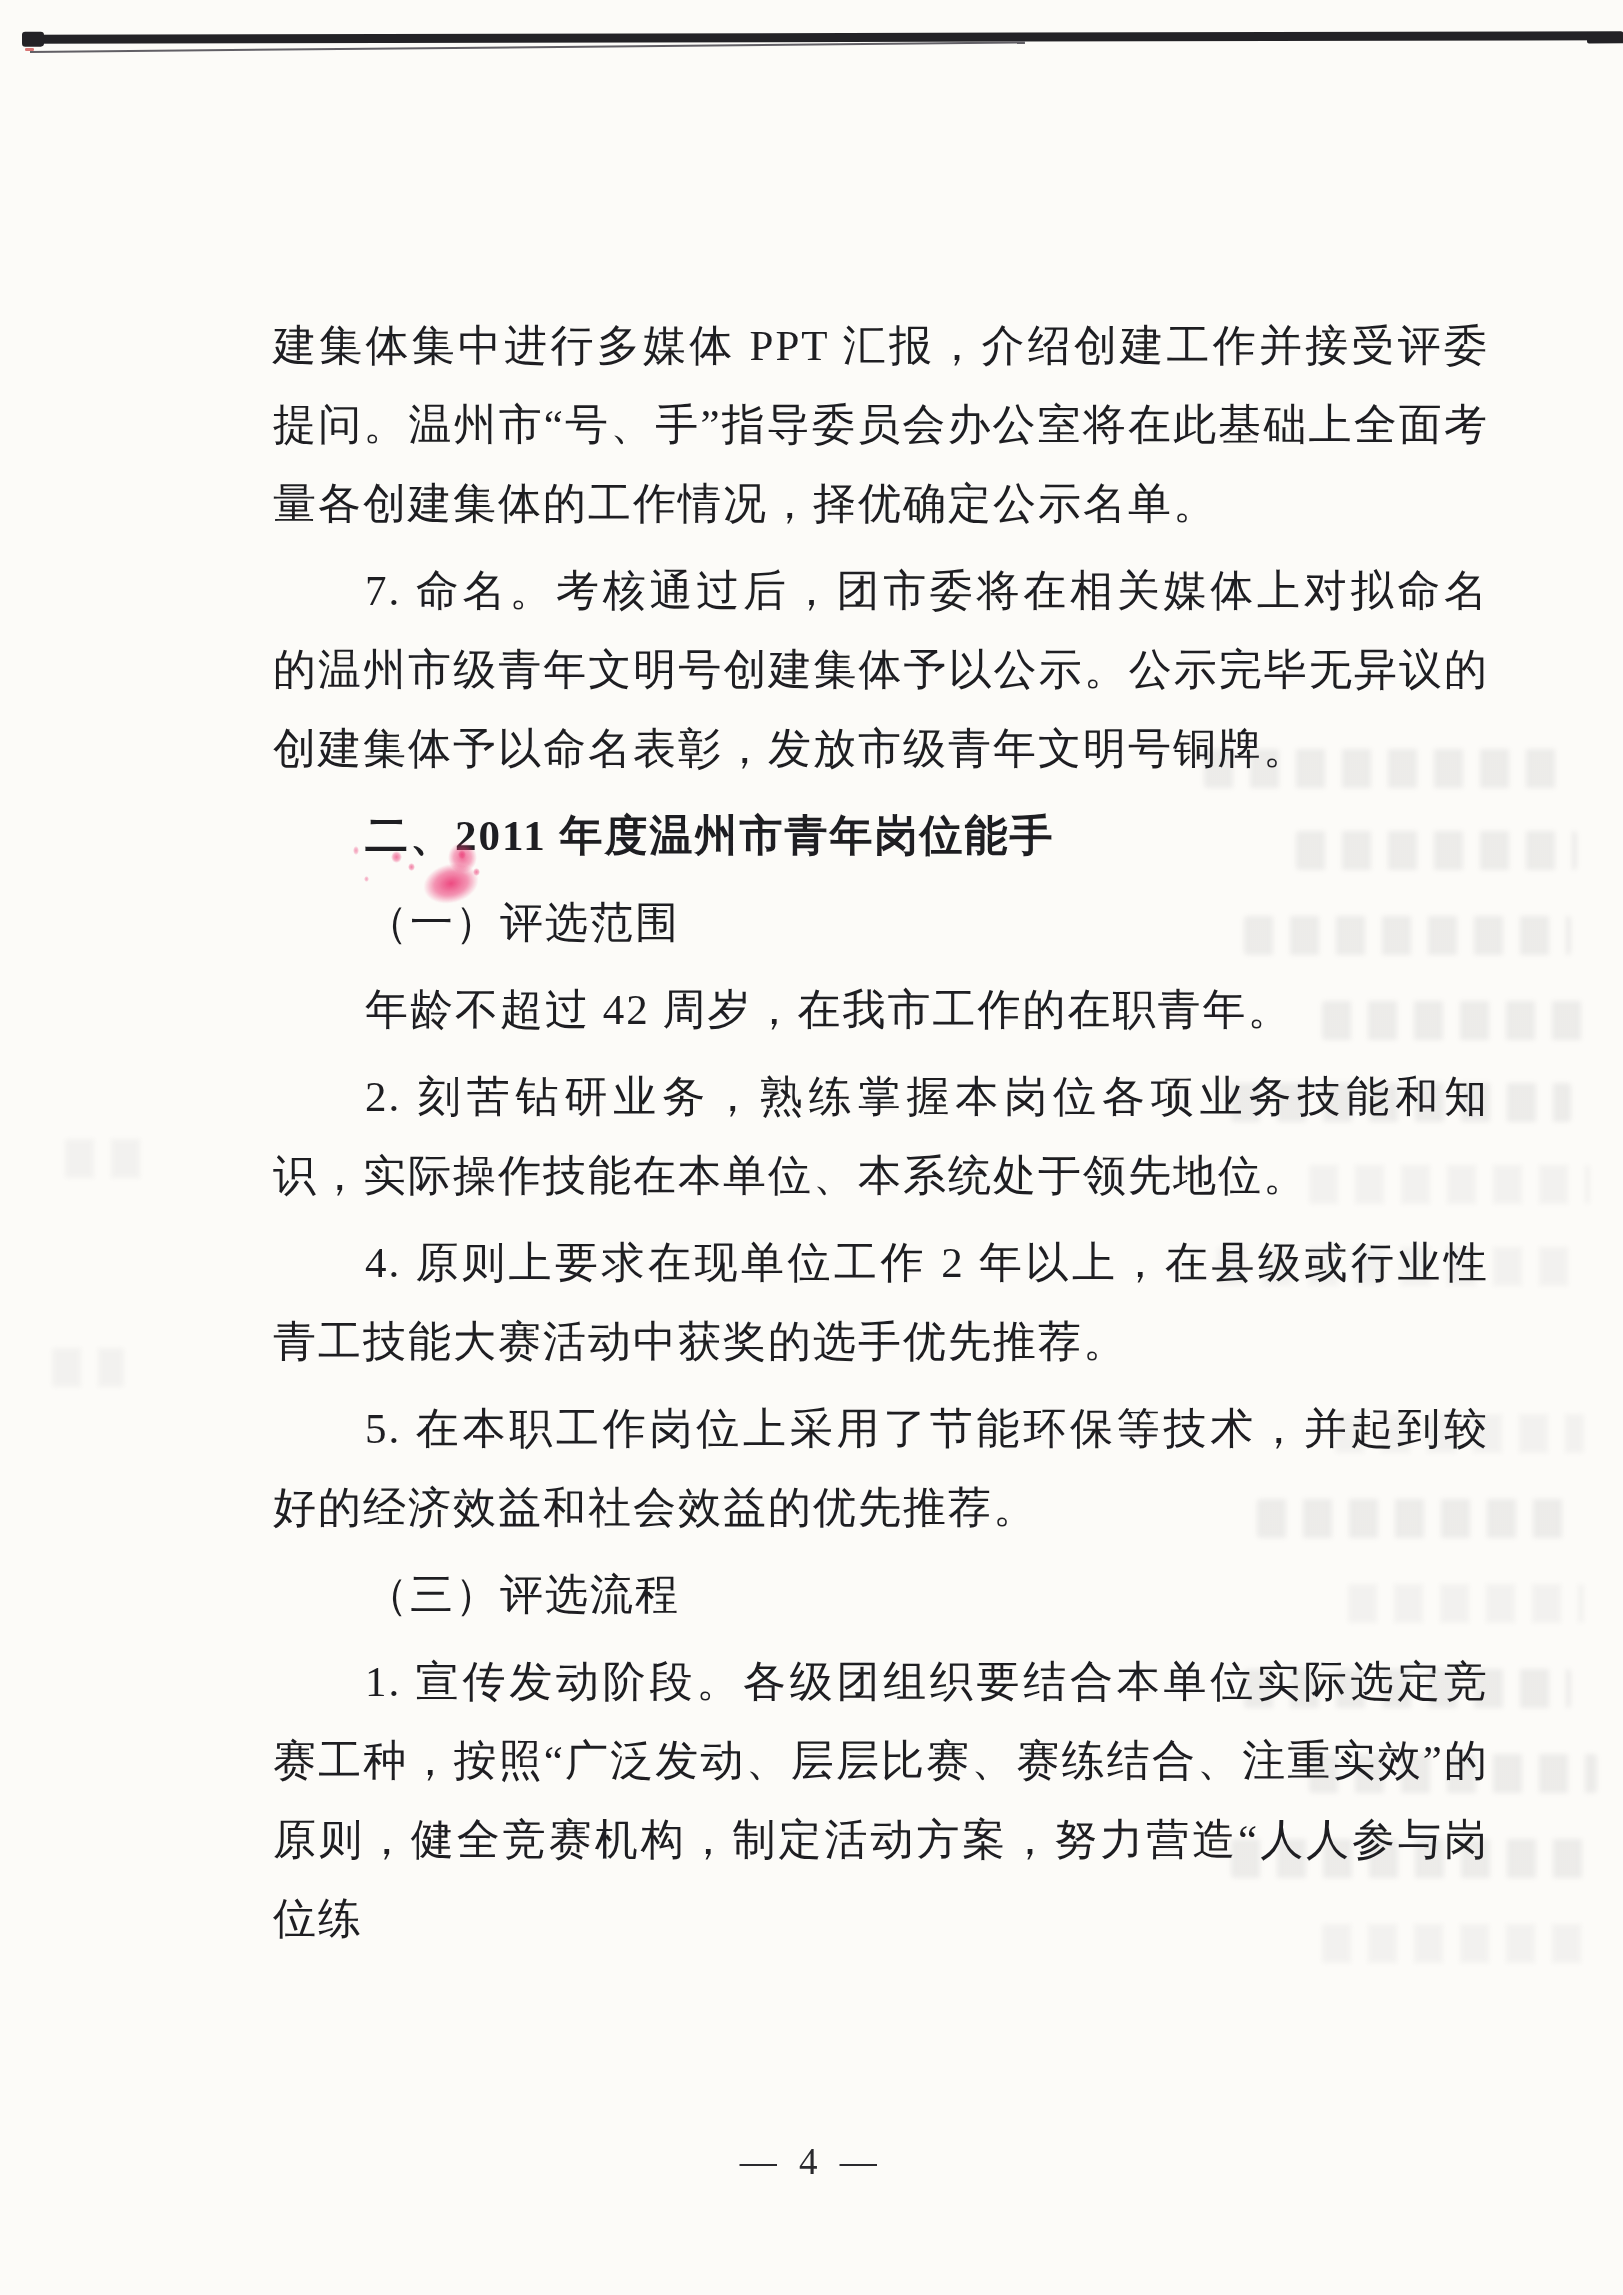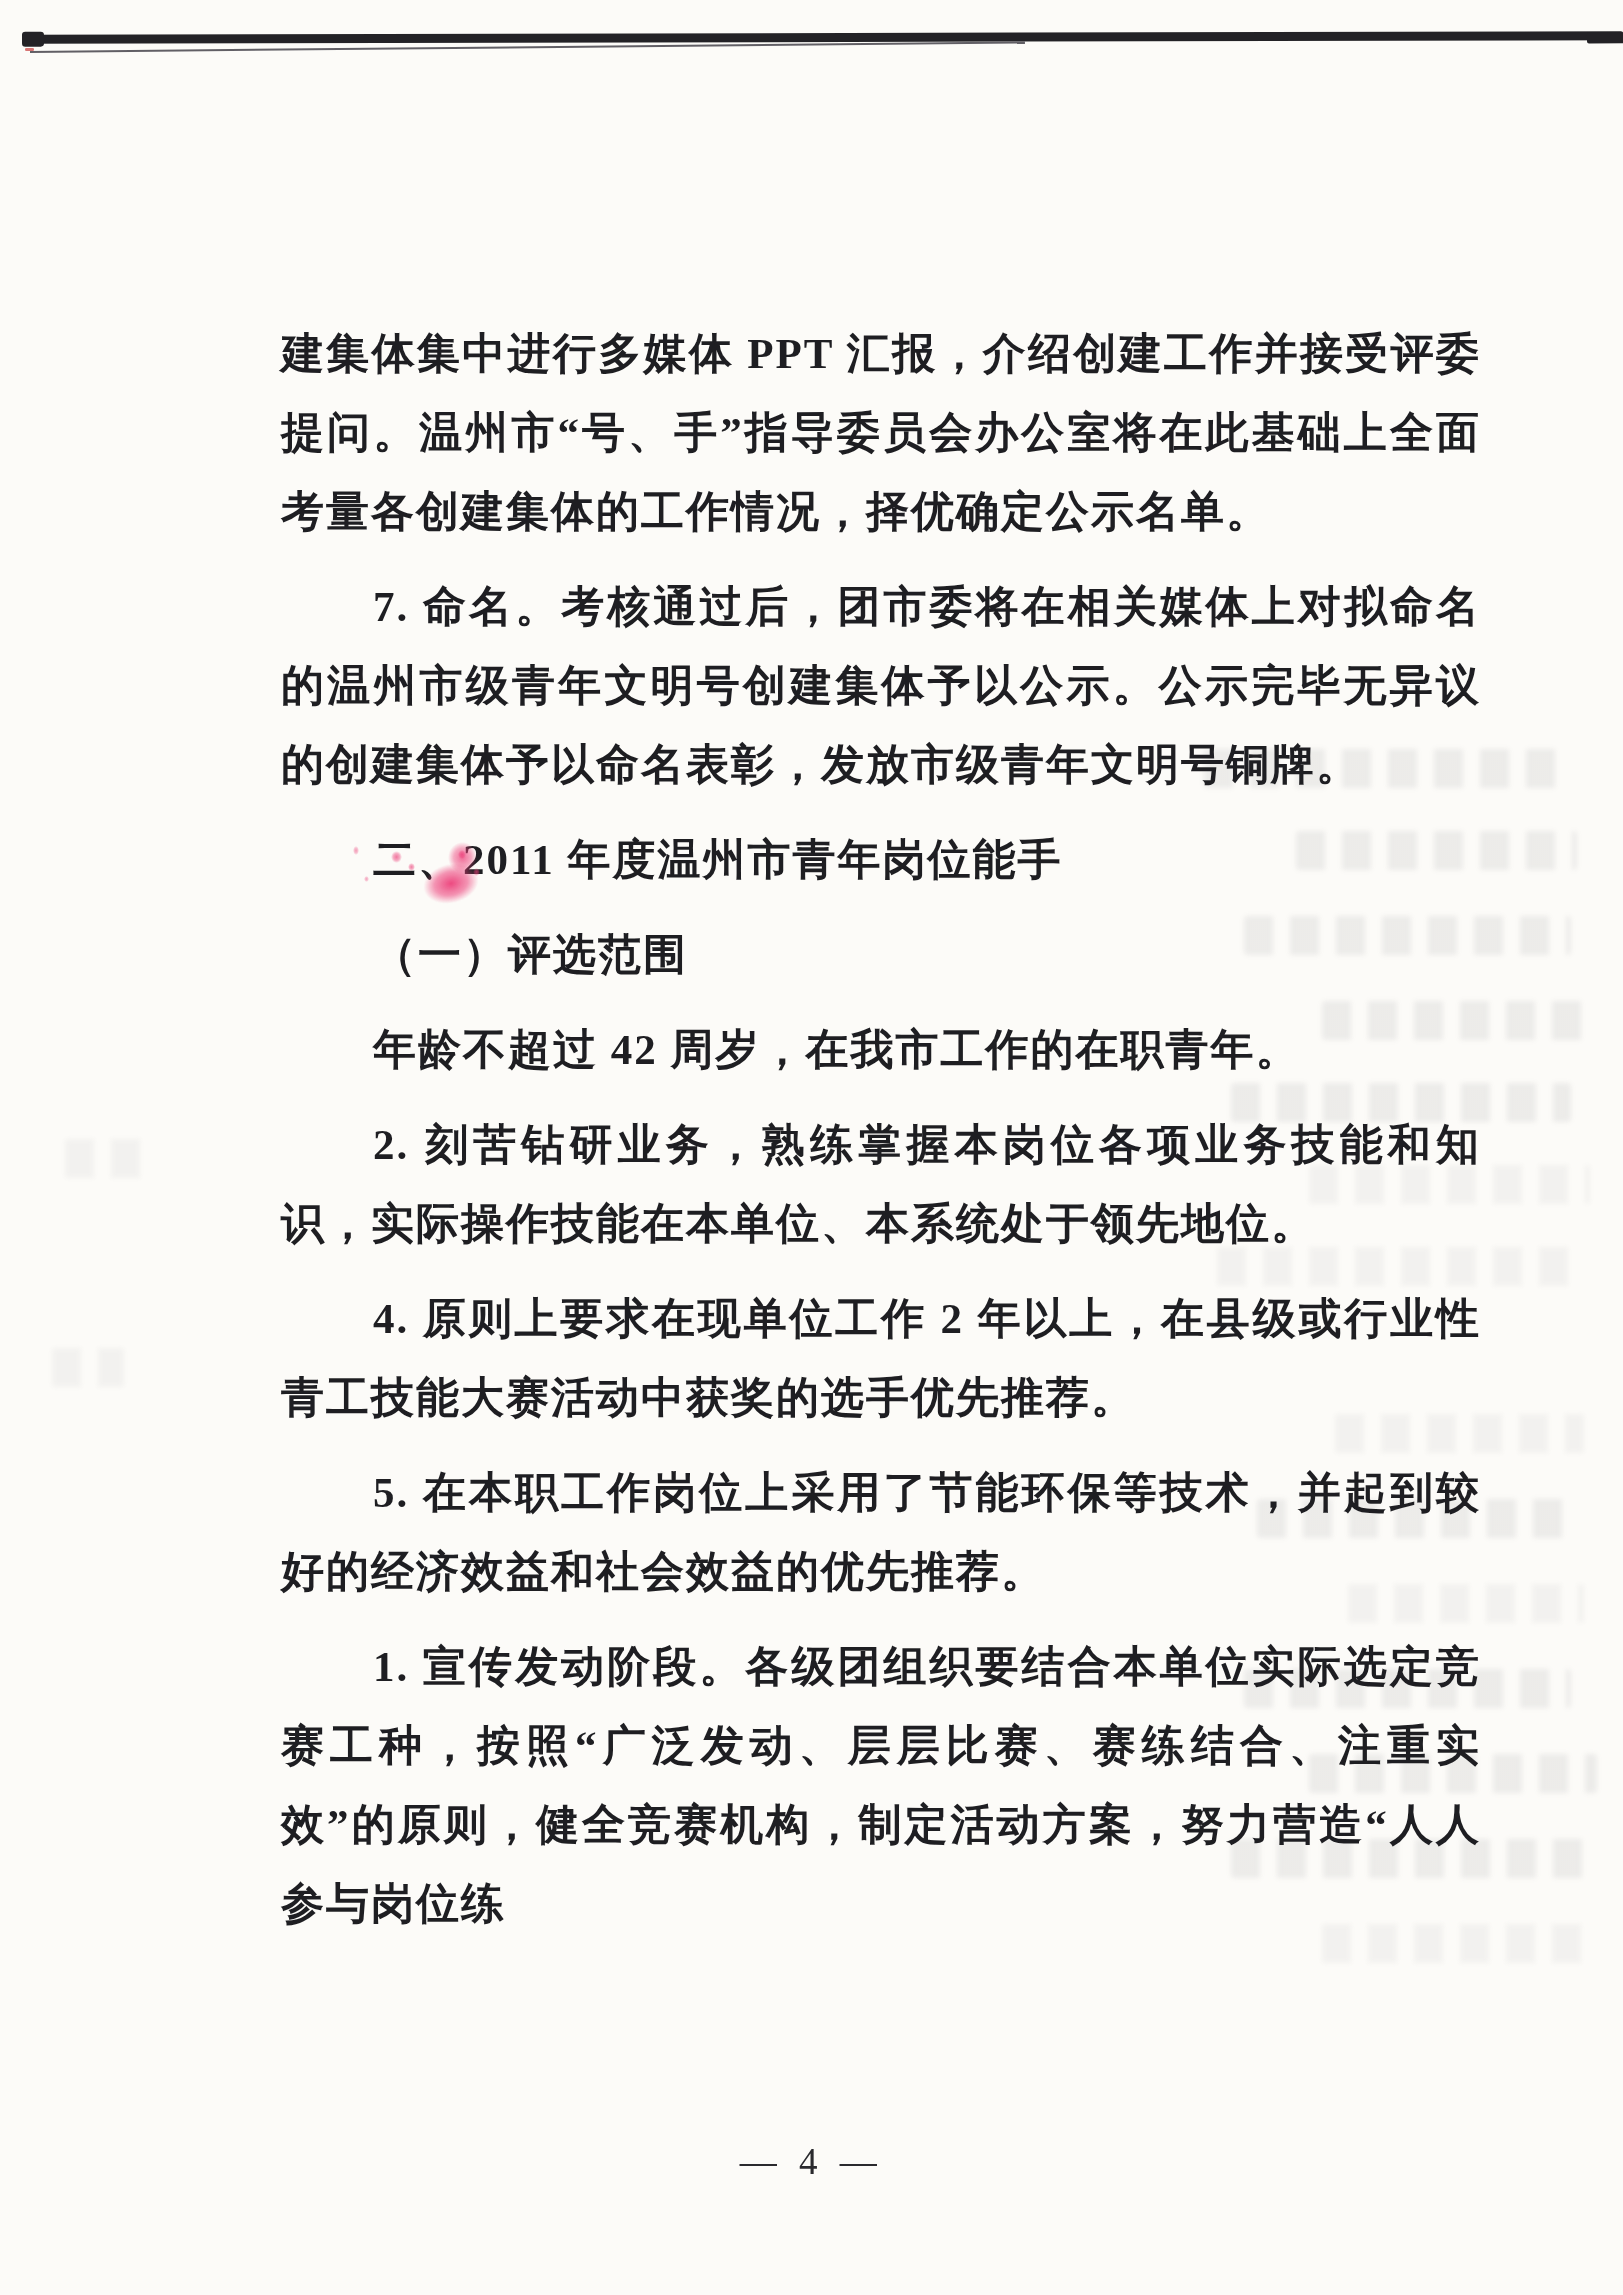--- a/index.html
+++ b/index.html
@@ -40,21 +40,21 @@
     position:absolute;top:48px;left:25px;width:9.2px;height:3.3px;
     background:rgba(200,60,60,.7);border-radius:1.3px;filter:blur(0.7px);
   }
 
   
   .content{
     position:absolute;left:265px;top:298px;width:1232px;
     font-size:43px;line-height:79px;letter-spacing:2px;
     text-align:justify;
   }
-  .content p{margin:16px;padding:0;font-weight:bold;}
+  .content p{margin:8px;padding:0;}
   .ind{text-indent:92px;}
   .heading{font-weight:bold;}
 
   
   .footer{
     position:absolute;top:2140px;left:0;width:1623px;
     text-align:center;font-size:37px;letter-spacing:6.5px;color:#2a2a2e;
   }
 
   
@@ -108,20 +108,21 @@
 
   <div class="content">
     <p class="">建集体集中进行多媒体 PPT 汇报，介绍创建工作并接受评委提问。温州市“号、手”指导委员会办公室将在此基础上全面考量各创建集体的工作情况，择优确定公示名单。</p>
     <p class="ind">7. 命名。考核通过后，团市委将在相关媒体上对拟命名的温州市级青年文明号创建集体予以公示。公示完毕无异议的创建集体予以命名表彰，发放市级青年文明号铜牌。</p>
     <p class="ind heading">二、2011 年度温州市青年岗位能手</p>
     <p class="ind">（一）评选范围</p>
     <p class="ind">年龄不超过 42 周岁，在我市工作的在职青年。</p>
     <p class="ind">2. 刻苦钻研业务，熟练掌握本岗位各项业务技能和知识，实际操作技能在本单位、本系统处于领先地位。</p>
     <p class="ind">4. 原则上要求在现单位工作 2 年以上，在县级或行业性青工技能大赛活动中获奖的选手优先推荐。</p>
     <p class="ind">5. 在本职工作岗位上采用了节能环保等技术，并起到较好的经济效益和社会效益的优先推荐。</p>
+    <p class="ind">（三）评选流程</p>
     <p class="ind">1. 宣传发动阶段。各级团组织要结合本单位实际选定竞赛工种，按照“广泛发动、层层比赛、赛练结合、注重实效”的原则，健全竞赛机构，制定活动方案，努力营造“人人参与岗位练</p>
   </div>
 
   <div>
     <div class="red-blob rb-main"></div>
     <div class="red-blob rb-upper"></div>
     <div class="red-blob rb-s1"></div>
     <div class="red-blob rb-s2"></div>
     <div class="red-blob rb-s3"></div>
     <div class="red-blob rb-s4"></div>

